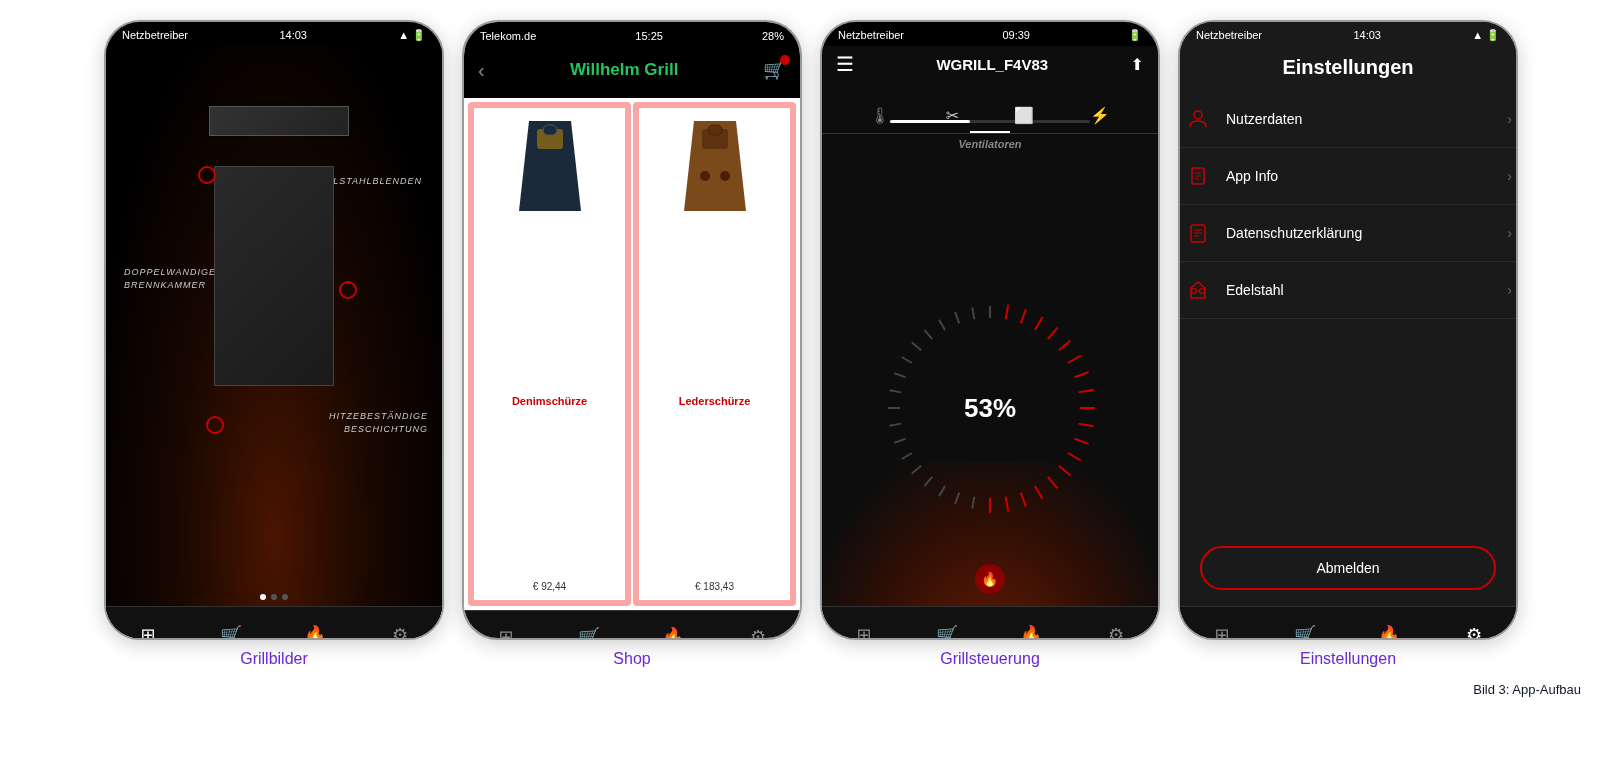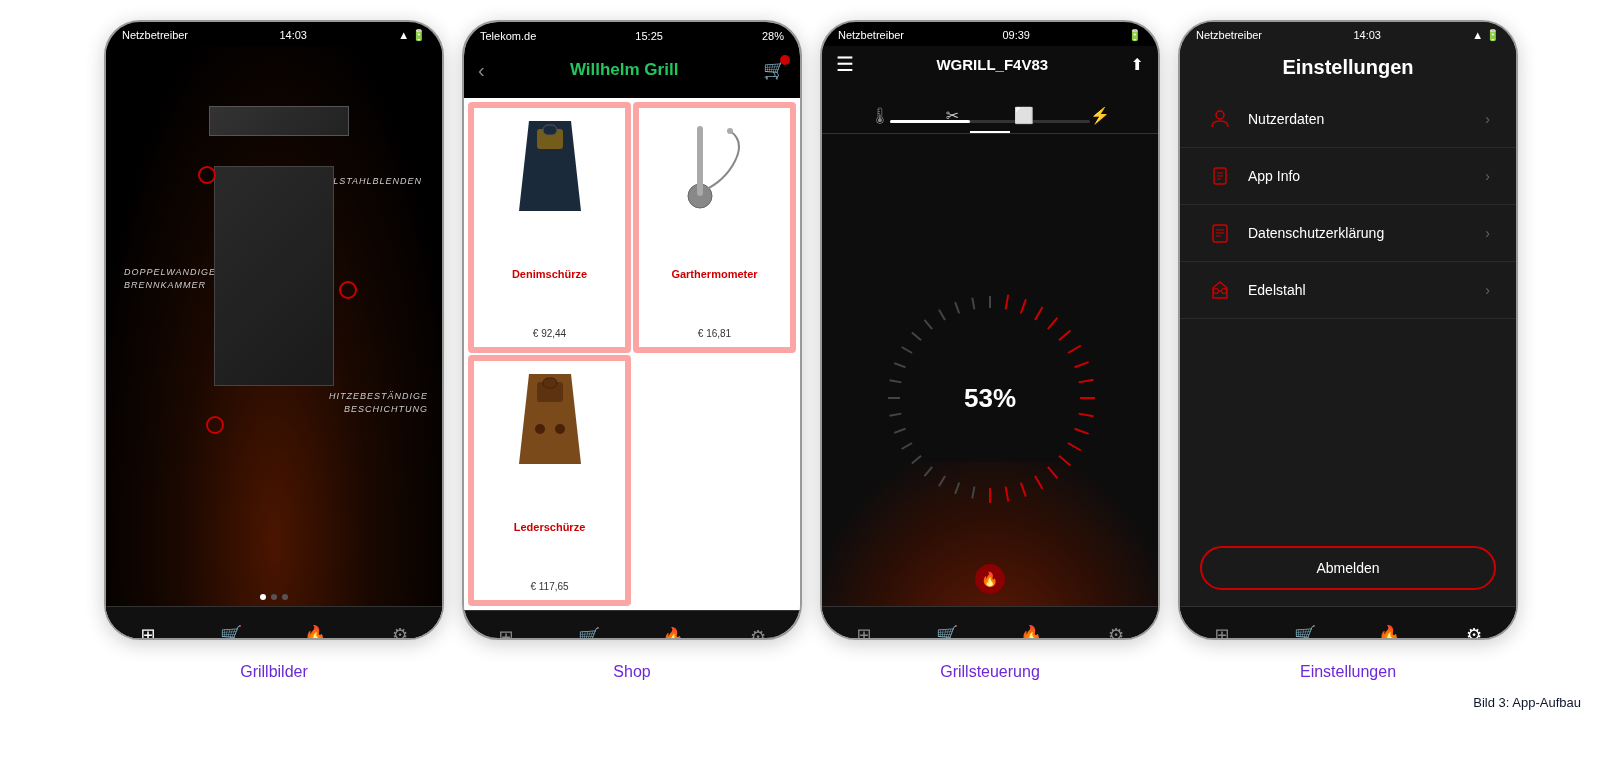--- a/index.html
+++ b/index.html
@@ -24,21 +24,21 @@
       flex-direction: row;
       gap: 18px;
       justify-content: center;
       width: 100%;
       align-items: flex-start;
     }
     .phone-wrapper {
       display: flex;
       flex-direction: column;
       align-items: center;
-      gap: 23px;
+      gap: 10px;
     }
     .phone-label {
       font-size: 16px;
       color: #6d28d9;
       text-align: right;
       font-weight: 400;
     }
     .phone {
       width: 340px;
       height: 620px;
@@ -355,21 +355,21 @@
       text-align: center;
     }
     .settings-list {
       flex: 1;
       display: flex;
       flex-direction: column;
     }
     .settings-item {
       display: flex;
       align-items: center;
-      padding: 14px 26px;
+      padding: 14px 4px;
       border-bottom: 1px solid #2a2a2a;
       background: #1a1a1a;
     }
     .settings-icon {
       width: 28px;
       height: 28px;
       display: flex;
       align-items: center;
       justify-content: center;
       margin-right: 14px;
@@ -435,21 +435,21 @@
           <span>Netzbetreiber</span>
           <span>14:03</span>
           <span>▲ 🔋</span>
         </div>
 
         <div class="screen-grillbilder">
           <div class="grill-bg"></div>
 
           <div class="annotation" style="top: 130px; right: 20px;">EDELSTAHLBLENDEN</div>
           <div class="annotation" style="top: 220px; left: 18px; line-height: 1.4;">DOPPELWANDIGE<br>BRENNKAMMER</div>
-          <div class="annotation" style="top: 344px; right: 14px; text-align: right; line-height: 1.4;">HITZEBESTÄNDIGE<br>BESCHICHTUNG</div>
+          <div class="annotation" style="top: 364px; right: 14px; text-align: right; line-height: 1.4;">HITZEBESTÄNDIGE<br>BESCHICHTUNG</div>
 
           <div style="position: absolute; top: 60px; left: 50%; transform: translateX(-50%); width: 130px;">
             <div class="grill-top-rect"></div>
             <div class="grill-body-rect"></div>
           </div>
 
           <div class="annotation-circle" style="top: 120px; left: 92px;"></div>
           <div class="annotation-circle" style="top: 235px; right: 85px;"></div>
           <div class="annotation-circle" style="top: 370px; left: 100px;"></div>
 
@@ -519,46 +519,33 @@
                 <svg width="70" height="90" viewBox="0 0 70 90">
                   <polygon points="14,0 56,0 66,90 4,90" fill="#1a2a3a"></polygon>
                   <rect x="22" y="8" width="26" height="20" rx="3" fill="#8B6914" opacity="0.8"></rect>
                   <rect x="28" y="4" width="14" height="10" rx="5" fill="#1a2a3a" stroke="#555" stroke-width="1"></rect>
                 </svg>
               </div>
               <div class="product-name">Denimschürze</div>
               <div class="product-price">€ 92,44</div>
             </div>
 
-            <div class="product-card">
-              <div class="product-img">
-                <svg width="60" height="90" viewBox="0 0 60 90">
-                  <circle cx="15" cy="75" r="12" fill="#888" stroke="#666" stroke-width="1"></circle>
-                  <rect x="12" y="5" width="6" height="70" rx="3" fill="#aaa"></rect>
-
-                  <path d="M18 70 Q40 60 50 40 Q60 20 45 10" stroke="#888" stroke-width="2" fill="none"></path>
-                  <circle cx="45" cy="10" r="3" fill="#aaa"></circle>
-                </svg>
-              </div>
-              <div class="product-name">Garthermometer</div>
-              <div class="product-price">€ 16,81</div>
-            </div>
 
             <div class="product-card">
               <div class="product-img">
                 <svg width="70" height="90" viewBox="0 0 70 90">
                   <polygon points="14,0 56,0 66,90 4,90" fill="#7a4a1a"></polygon>
                   <rect x="22" y="8" width="26" height="20" rx="3" fill="#5a3010" opacity="0.9"></rect>
                   <rect x="28" y="4" width="14" height="10" rx="5" fill="#5a3010" stroke="#4a2008" stroke-width="1"></rect>
                   <circle cx="25" cy="55" r="5" fill="#4a2008"></circle>
                   <circle cx="45" cy="55" r="5" fill="#4a2008"></circle>
                 </svg>
               </div>
               <div class="product-name">Lederschürze</div>
-              <div class="product-price">€ 117,65</div>
+              <div class="product-price">€ 183,43</div>
             </div>
 
           </div>
 
           <div class="shop-tab-bar">
             <div class="tab-icon">⊞</div>
             <div class="tab-icon" style="color:#fff;">🛒</div>
             <div class="tab-icon">🔥</div>
             <div class="tab-icon">⚙</div>
           </div>
@@ -587,20 +574,21 @@
             <div class="progress-bar-fill"></div>
           </div>
 
           <div class="icon-tabs" style="margin-top: 14px;">
             <div class="icon-tab">🌡</div>
             <div class="icon-tab active">✂</div>
             <div class="icon-tab">⬜</div>
             <div class="icon-tab">⚡</div>
             <div class="active-underline"></div>
           </div>
+          <div class="ventilatoren-label">Ventilatoren</div>
 
           <div class="gauge-area">
             <div class="fire-bg"></div>
 
             <div class="gauge-svg-container">
               <svg width="220" height="220" viewBox="0 0 220 220">
 
                 <g transform="translate(110,110)">
 
                   <g fill="none">

